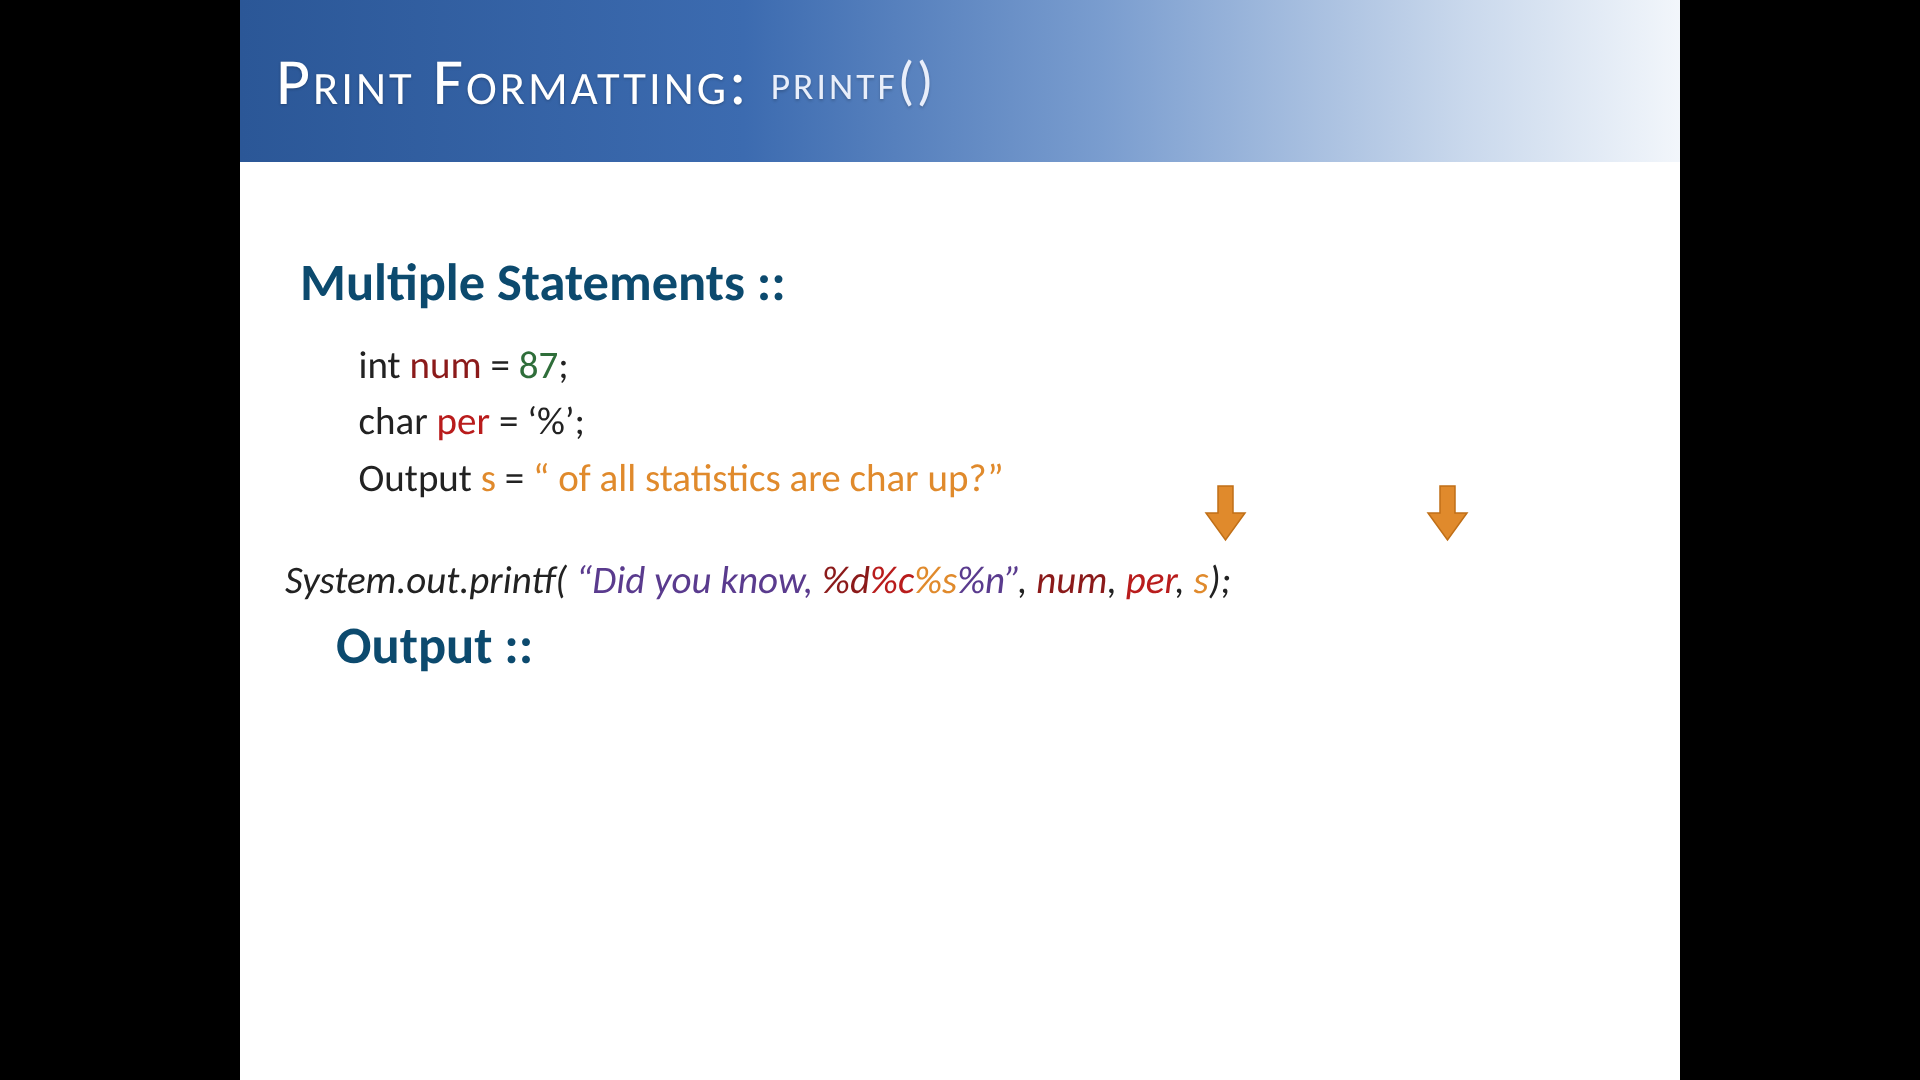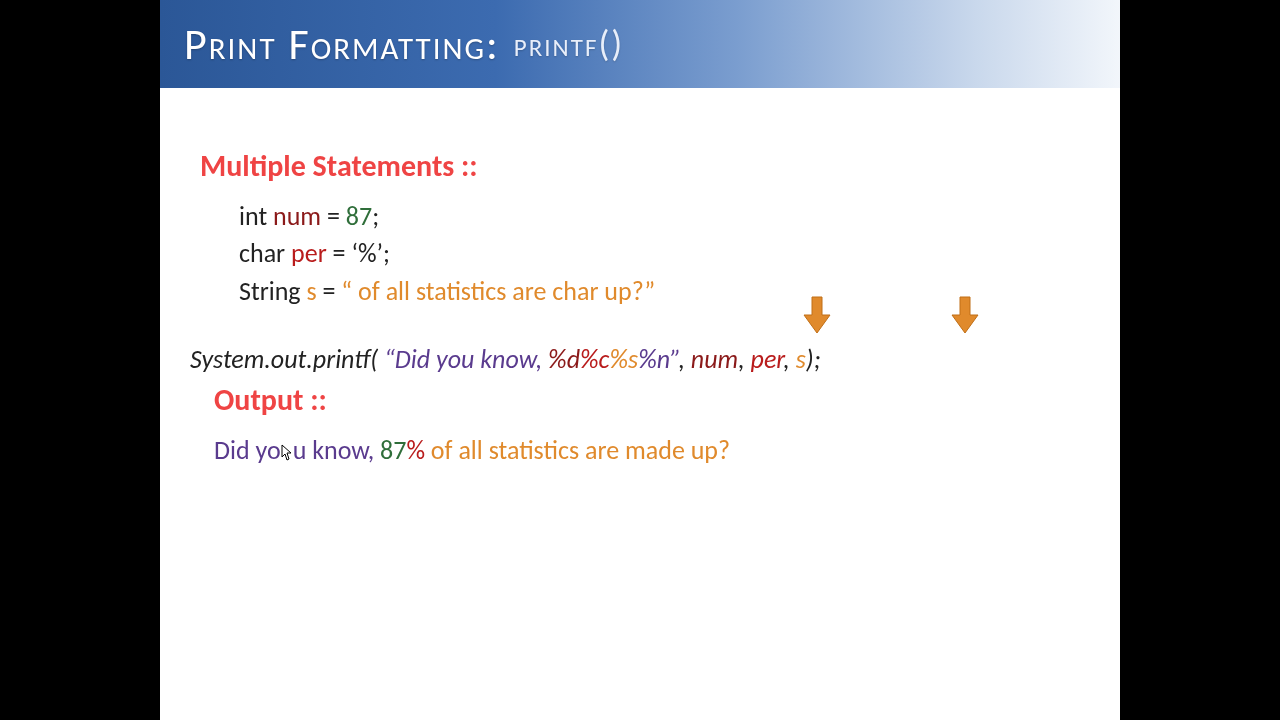--- a/index.html
+++ b/index.html
@@ -13,21 +13,21 @@
   .slide {
     position: absolute;
     left: 160px;
     top: 0;
     width: 960px;
     height: 720px;
     background: #fff;
   }
   .title-bar {
     width: 100%;
-    height: 88px;
+    height: 108px;
     background: linear-gradient(90deg, #2b5797 0%, #3c6bb0 35%, #7a9dcf 60%, #c9d8ec 85%, #f2f6fb 100%);
     display: flex;
     align-items: center;
     padding-left: 24px;
   }
   .title-main {
     font-variant: small-caps;
     color: #fff;
     font-size: 44px;
     letter-spacing: 2px;
@@ -44,22 +44,22 @@
     text-shadow: 0 1px 2px rgba(0,0,0,0.2);
   }
   .content {
     padding: 56px 40px 0 40px;
     font-size: 26px;
     color: #222;
     line-height: 1.45;
   }
   .heading {
     font-weight: 700;
-    font-size: 30px;
-    color: #ef4444;
+    font-size: 35px;
+    color: #0c4a6e;
     margin-bottom: 10px;
   }
   .decl-block {
     margin-left: 39px;
     margin-bottom: 30px;
   }
   .decl-line { white-space: nowrap; }
   .kw-red    { color: #8b1a1a; }
   .kw-blue   { color: #b91c1c; }
   .orange    { color: #e08a2c; }
@@ -74,21 +74,21 @@
   }
   .arrow {
     position: absolute;
     top: -46px;
     width: 30px;
     height: 40px;
   }
   .arrow svg { width: 100%; height: 100%; }
   .arrow1 { left: 612px; }
   .arrow2 { left: 760px; }
-  .output-block { margin-left: 14px; }
+  .output-block { margin-left: 24px; }
   .output-line {
     margin-top: 10px;
     white-space: nowrap;
     font-size: 26px;
   }
   .cursor {
     display: inline-block;
     vertical-align: -3px;
   }
 </style>
@@ -107,41 +107,36 @@
     <div class="heading">Multiple Statements ::</div>
 
     <div class="decl-block">
       <div class="decl-line">
         <span class="black">int </span><span class="kw-red">num</span><span class="black"> = </span><span class="dgreen">87</span><span class="black">;</span>
       </div>
       <div class="decl-line">
         <span class="black">char </span><span class="kw-blue">per</span><span class="black"> = </span><span class="black">‘%’</span><span class="black">;</span>
       </div>
       <div class="decl-line">
-        <span class="black">String </span><span class="orange">s</span><span class="black"> = </span><span class="orange">“ of all statistics are char up?”</span>
+        <span class="black">Output </span><span class="orange">s</span><span class="black"> = </span><span class="orange">“ of all statistics are char up?”</span>
       </div>
     </div>
 
     <div class="printf-line">
       <div class="arrow arrow1">
         <svg viewBox="0 0 30 40">
             <path d="M10 2 H20 V20 H28 L15 38 L2 20 H10 Z" fill="#e08a2c" stroke="#c06f17" stroke-width="1"></path>
           </svg>
       </div>
       <div class="arrow arrow2">
         <svg viewBox="0 0 30 40">
             <path d="M10 2 H20 V20 H28 L15 38 L2 20 H10 Z" fill="#e08a2c" stroke="#c06f17" stroke-width="1"></path>
           </svg>
       </div>
       <span class="black">System.out.printf( </span><span class="purple">“</span><span class="purple">Did you know, </span><span class="kw-red">%d</span><span class="kw-blue">%c</span><span class="orange">%s</span><span class="purple">%n</span><span class="purple">”</span><span class="black">, </span><span class="kw-red">num</span><span class="black">, </span><span class="kw-blue">per</span><span class="black">, </span><span class="orange">s</span><span class="black">);</span>
     </div>
 
     <div class="output-block">
       <div class="heading">Output ::</div>
-      <div class="output-line">
-        <span class="purple">Did yo</span><span class="cursor"><svg width="12" height="18" viewBox="0 0 12 18">
-              <path d="M1 1 L1 13 L4 10 L6 16 L8 15 L6 9 L10 9 Z" fill="#fff" stroke="#000" stroke-width="1"></path>
-            </svg></span><span class="purple">u know, </span><span class="dgreen">87</span><span class="kw-blue">%</span><span class="orange"> of all statistics are made up?</span>
-      </div>
     </div>
 
   </div>
 </div>
 
 </body></html>

